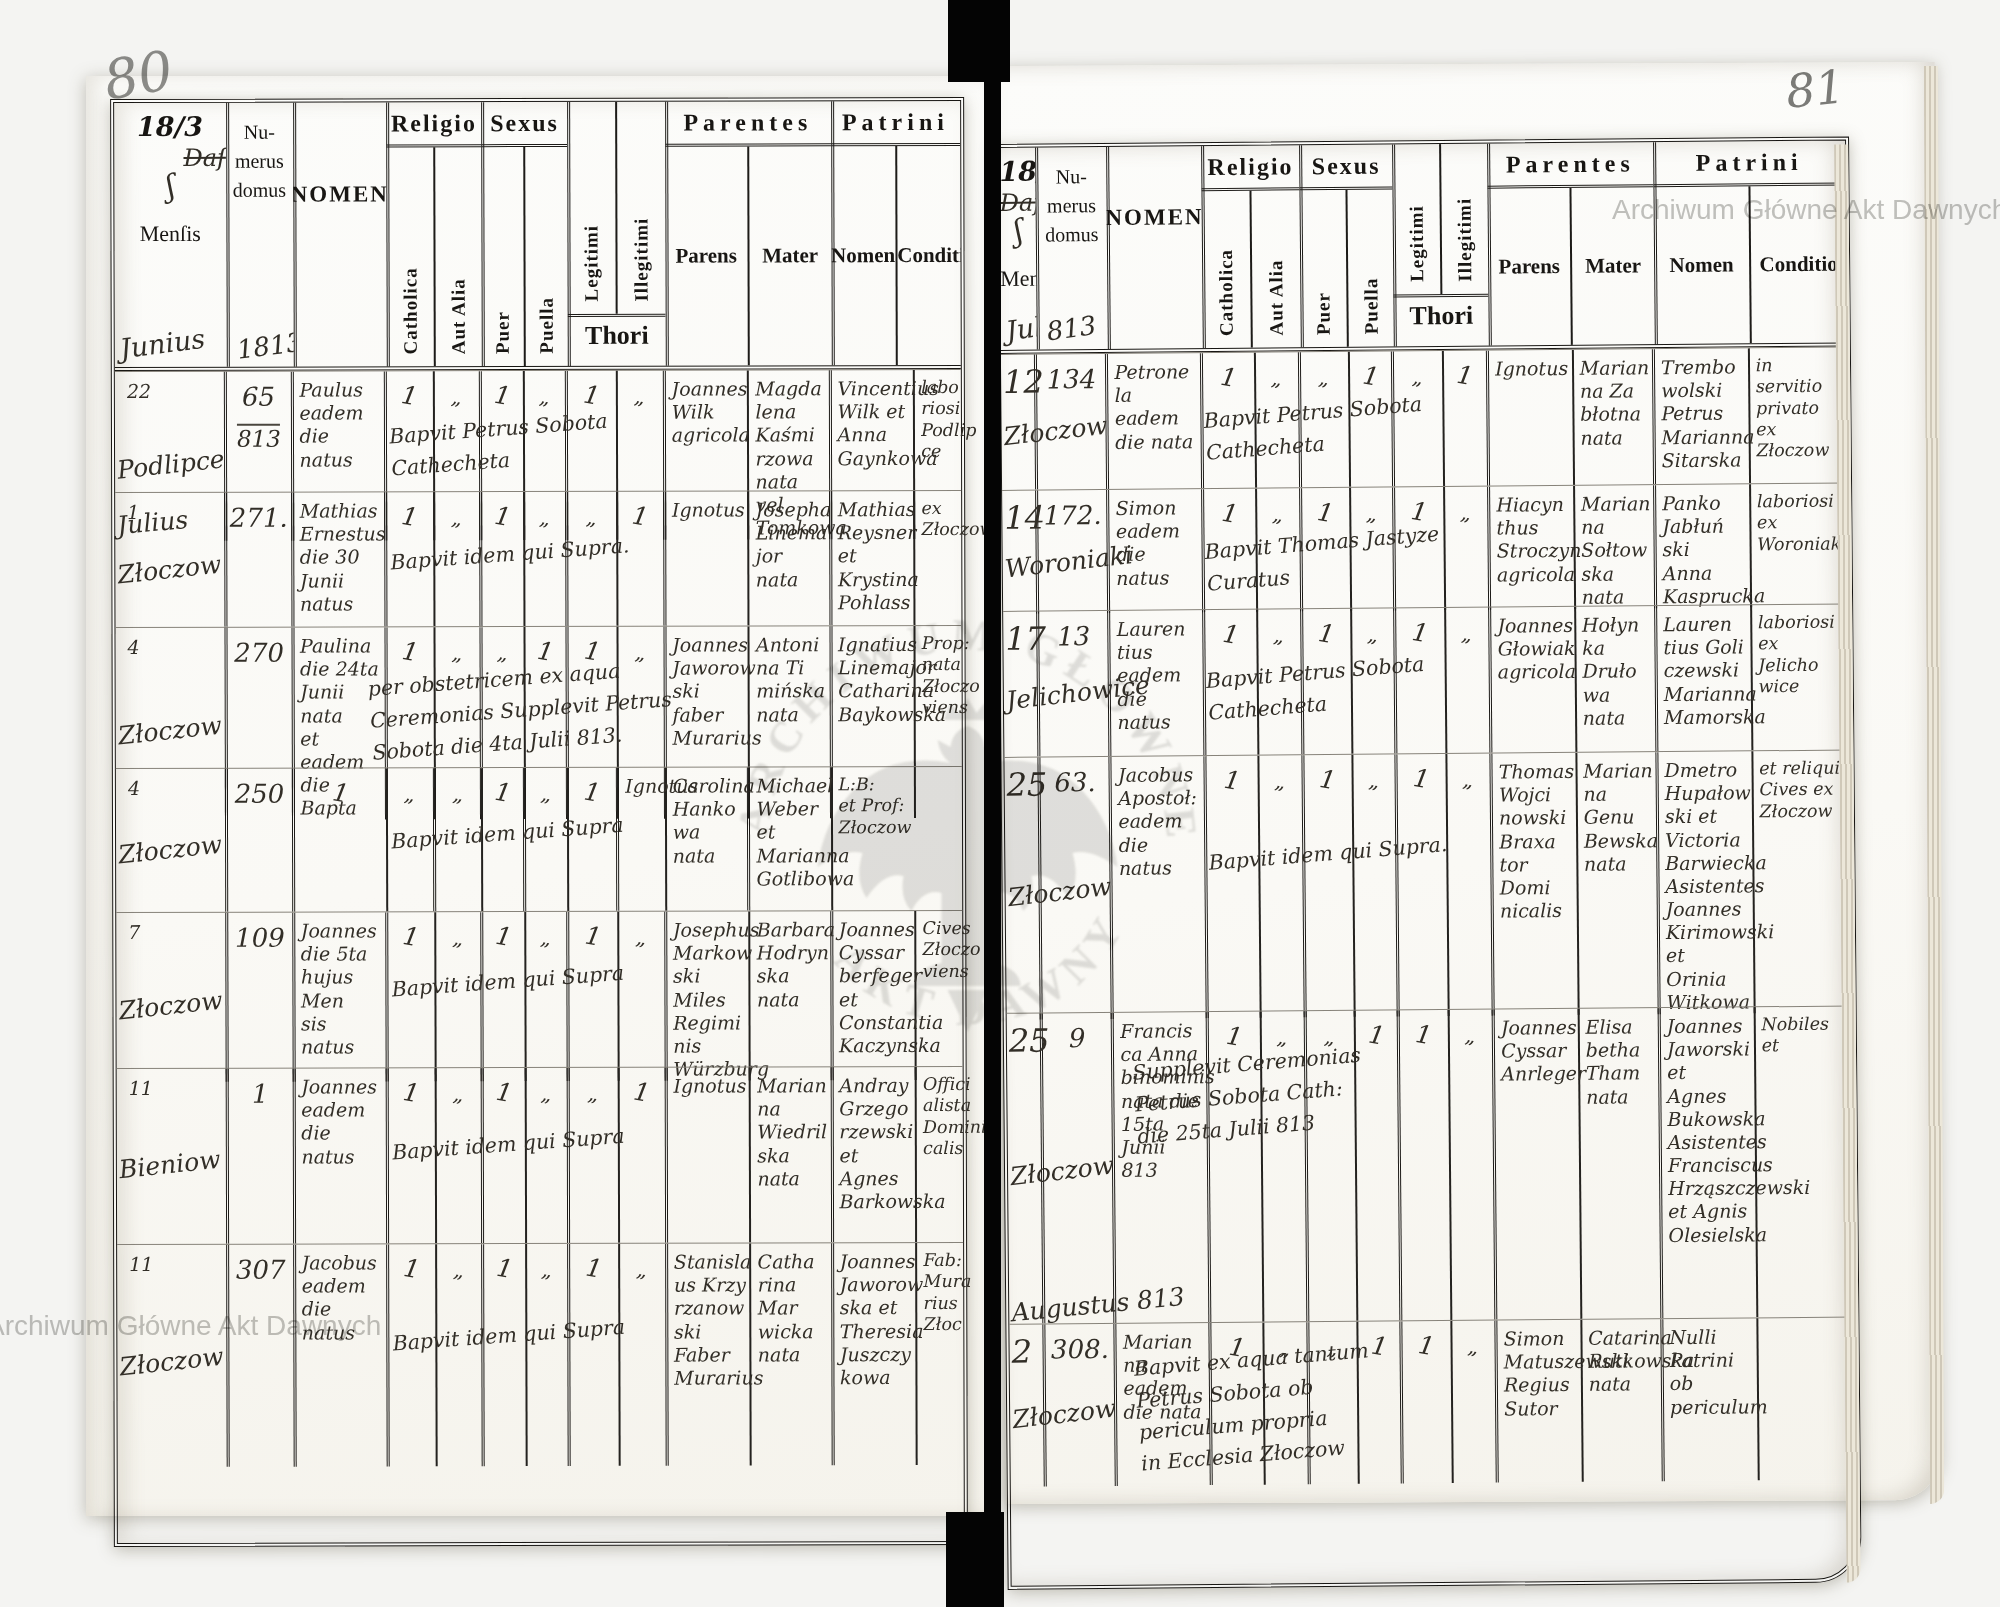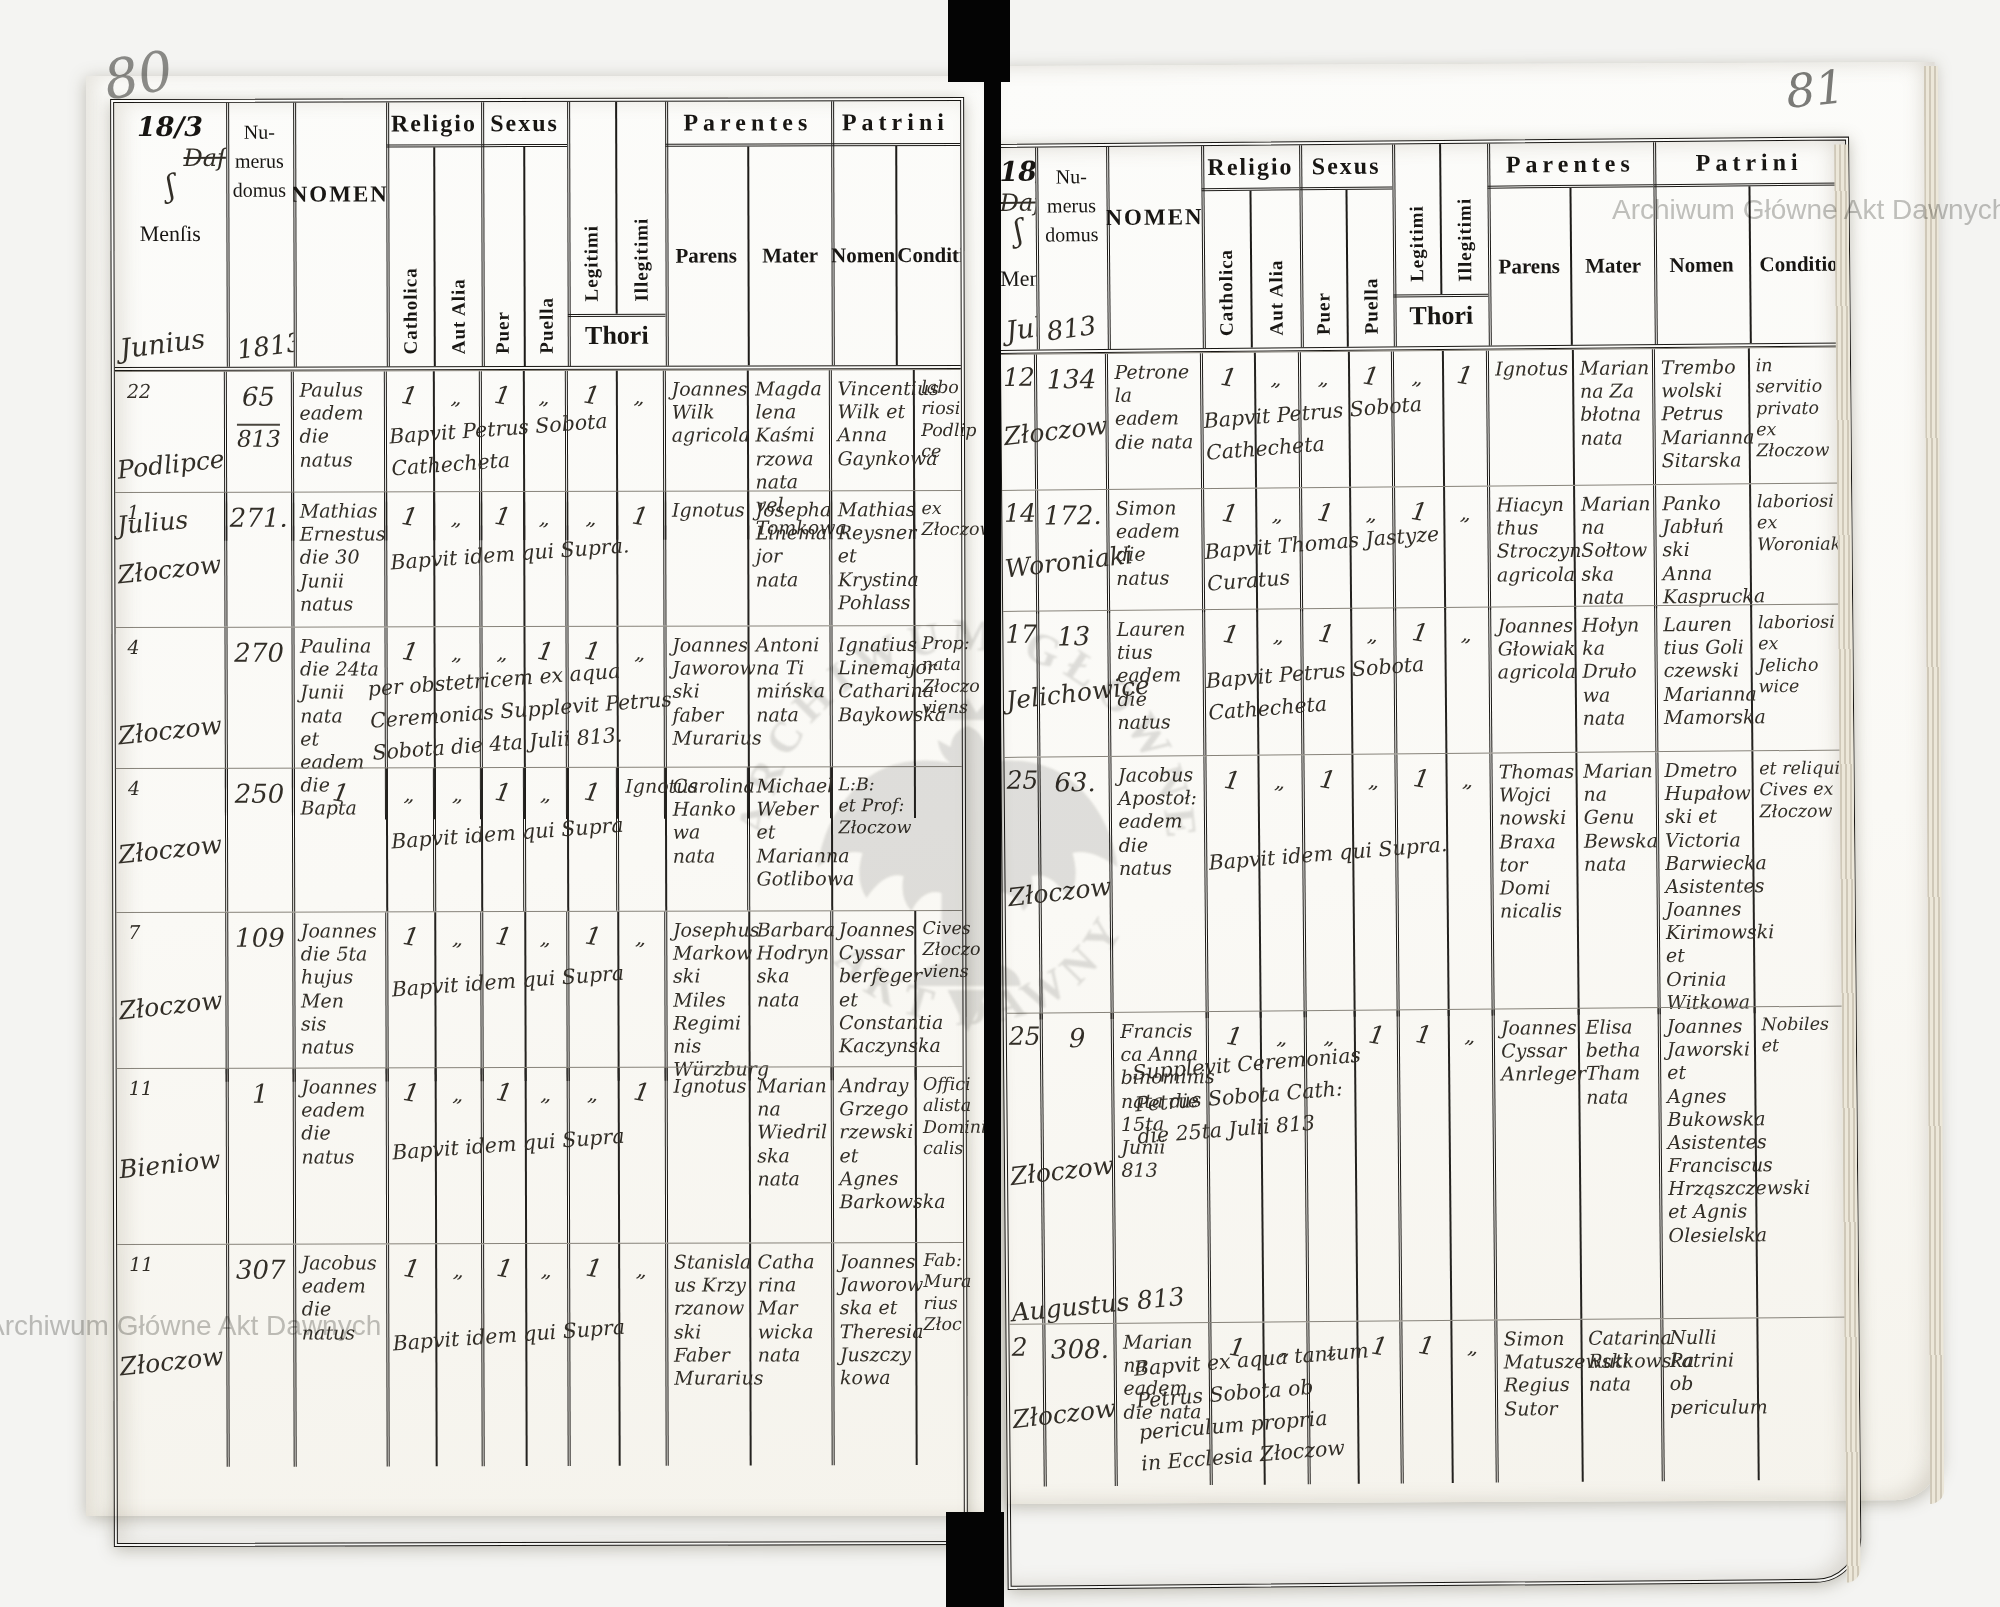--- a/index.html
+++ b/index.html
@@ -78,21 +78,21 @@
 
   
   .trow{position:relative;display:grid;border-top:1.5px solid #87837a;}
   .pg-l .trow{grid-template-columns:13.2% 7.9% 11.1% 5.6% 5.6% 5.1% 5.1% 5.9% 5.6% 9.9% 9.7% 9.9% auto;}
   .pg-r .trow{grid-template-columns:4.3% 8.4% 11.2% 6.3% 5.3% 5.7% 5.3% 5.9% 5.3% 10% 9.6% 11.2% auto;}
   .tcell{position:relative;overflow:visible;}
   .bD{border-right:3px double #1d1b18;}
   .bS{border-right:2px solid #24221f;}
 
   .day{font-size:19px;margin:8px 0 0 12px;}
-  .pg-r .day{margin-left:2px;font-size:25px;}
+  .pg-r .day{margin-left:2px;font-size:32px;}
   .place{position:absolute;top:46%;left:2px;font-size:25px;transform:rotate(-6deg);
          white-space:nowrap;z-index:2;}
   .mnote{position:absolute;bottom:4px;left:2px;font-size:25px;transform:rotate(-5deg);
          white-space:nowrap;z-index:2;}
   .num{font-size:26px;text-align:center;margin-top:10px;}
   .num2{border-top:2px solid #4a463e;width:68%;margin:12px auto 0;text-align:center;font-size:23px;}
   .txt{white-space:pre-line;font-size:19px;line-height:1.22;padding:7px 3px 0 6px;}
   .c-cond .txt{font-size:17.5px;}
   .mk{font-size:25px;text-align:center;transform:rotate(10deg);margin-top:10px;}
   .mk.dit{font-size:20px;margin-top:14px;}

